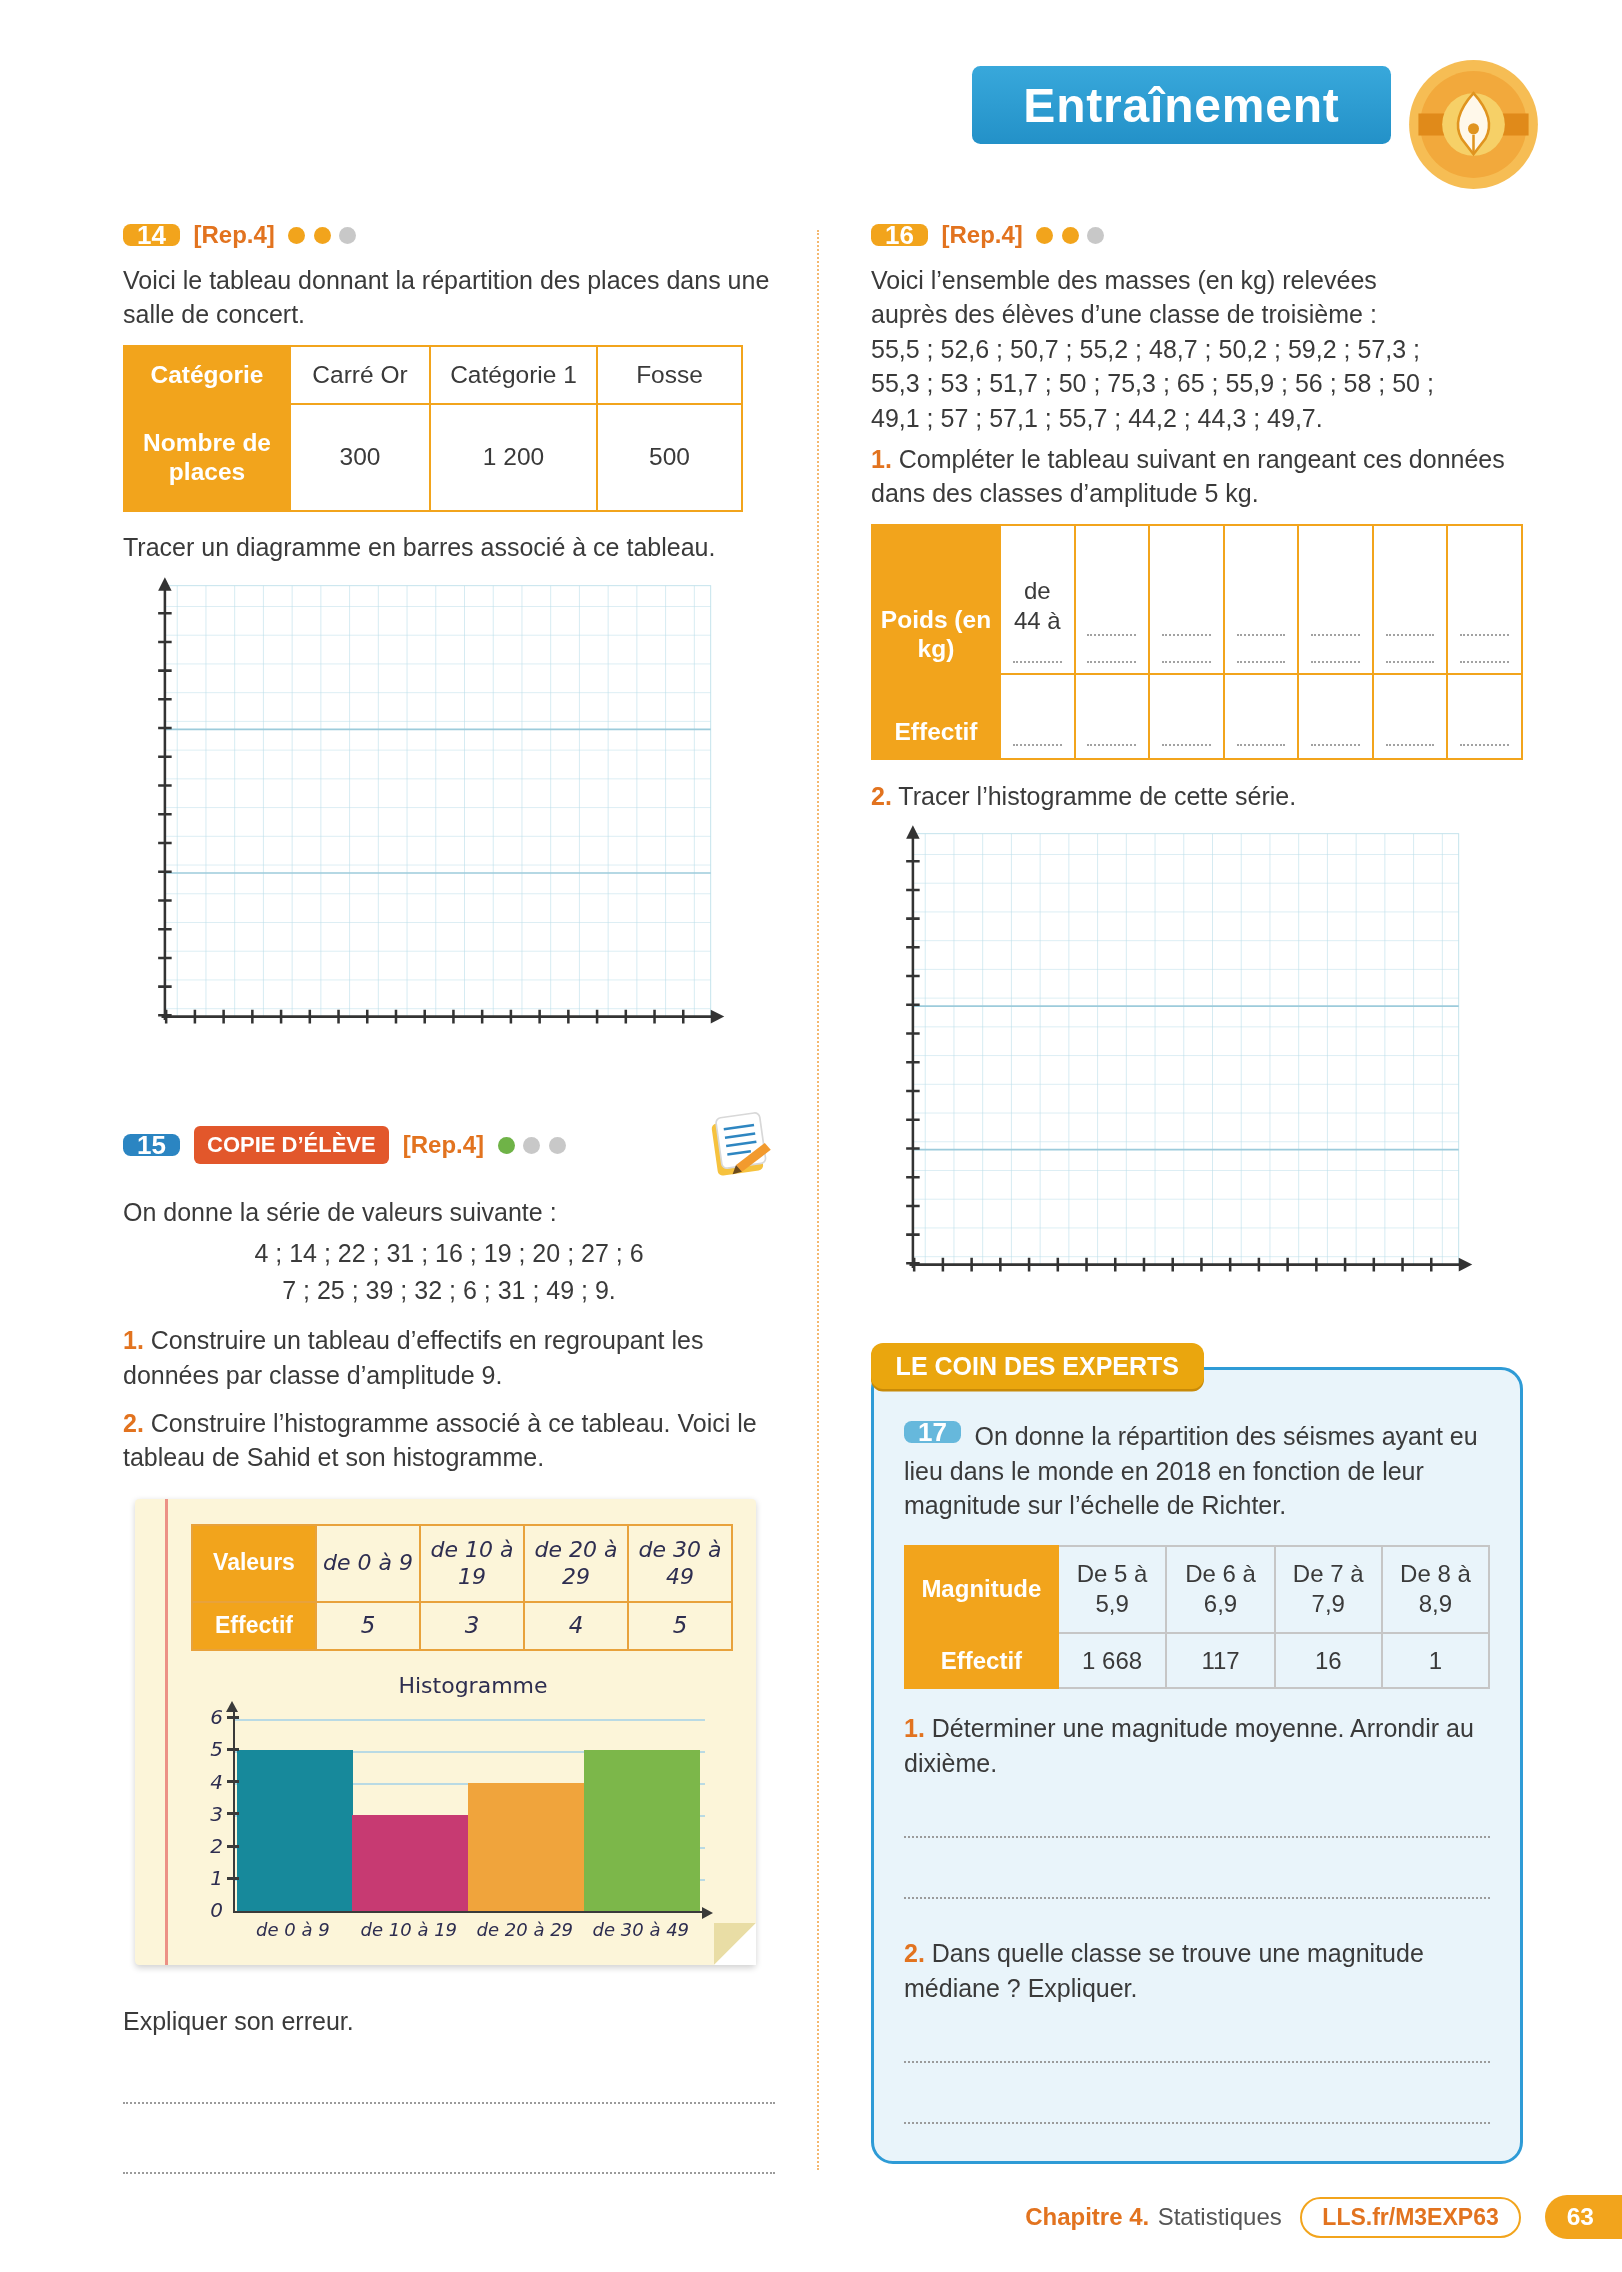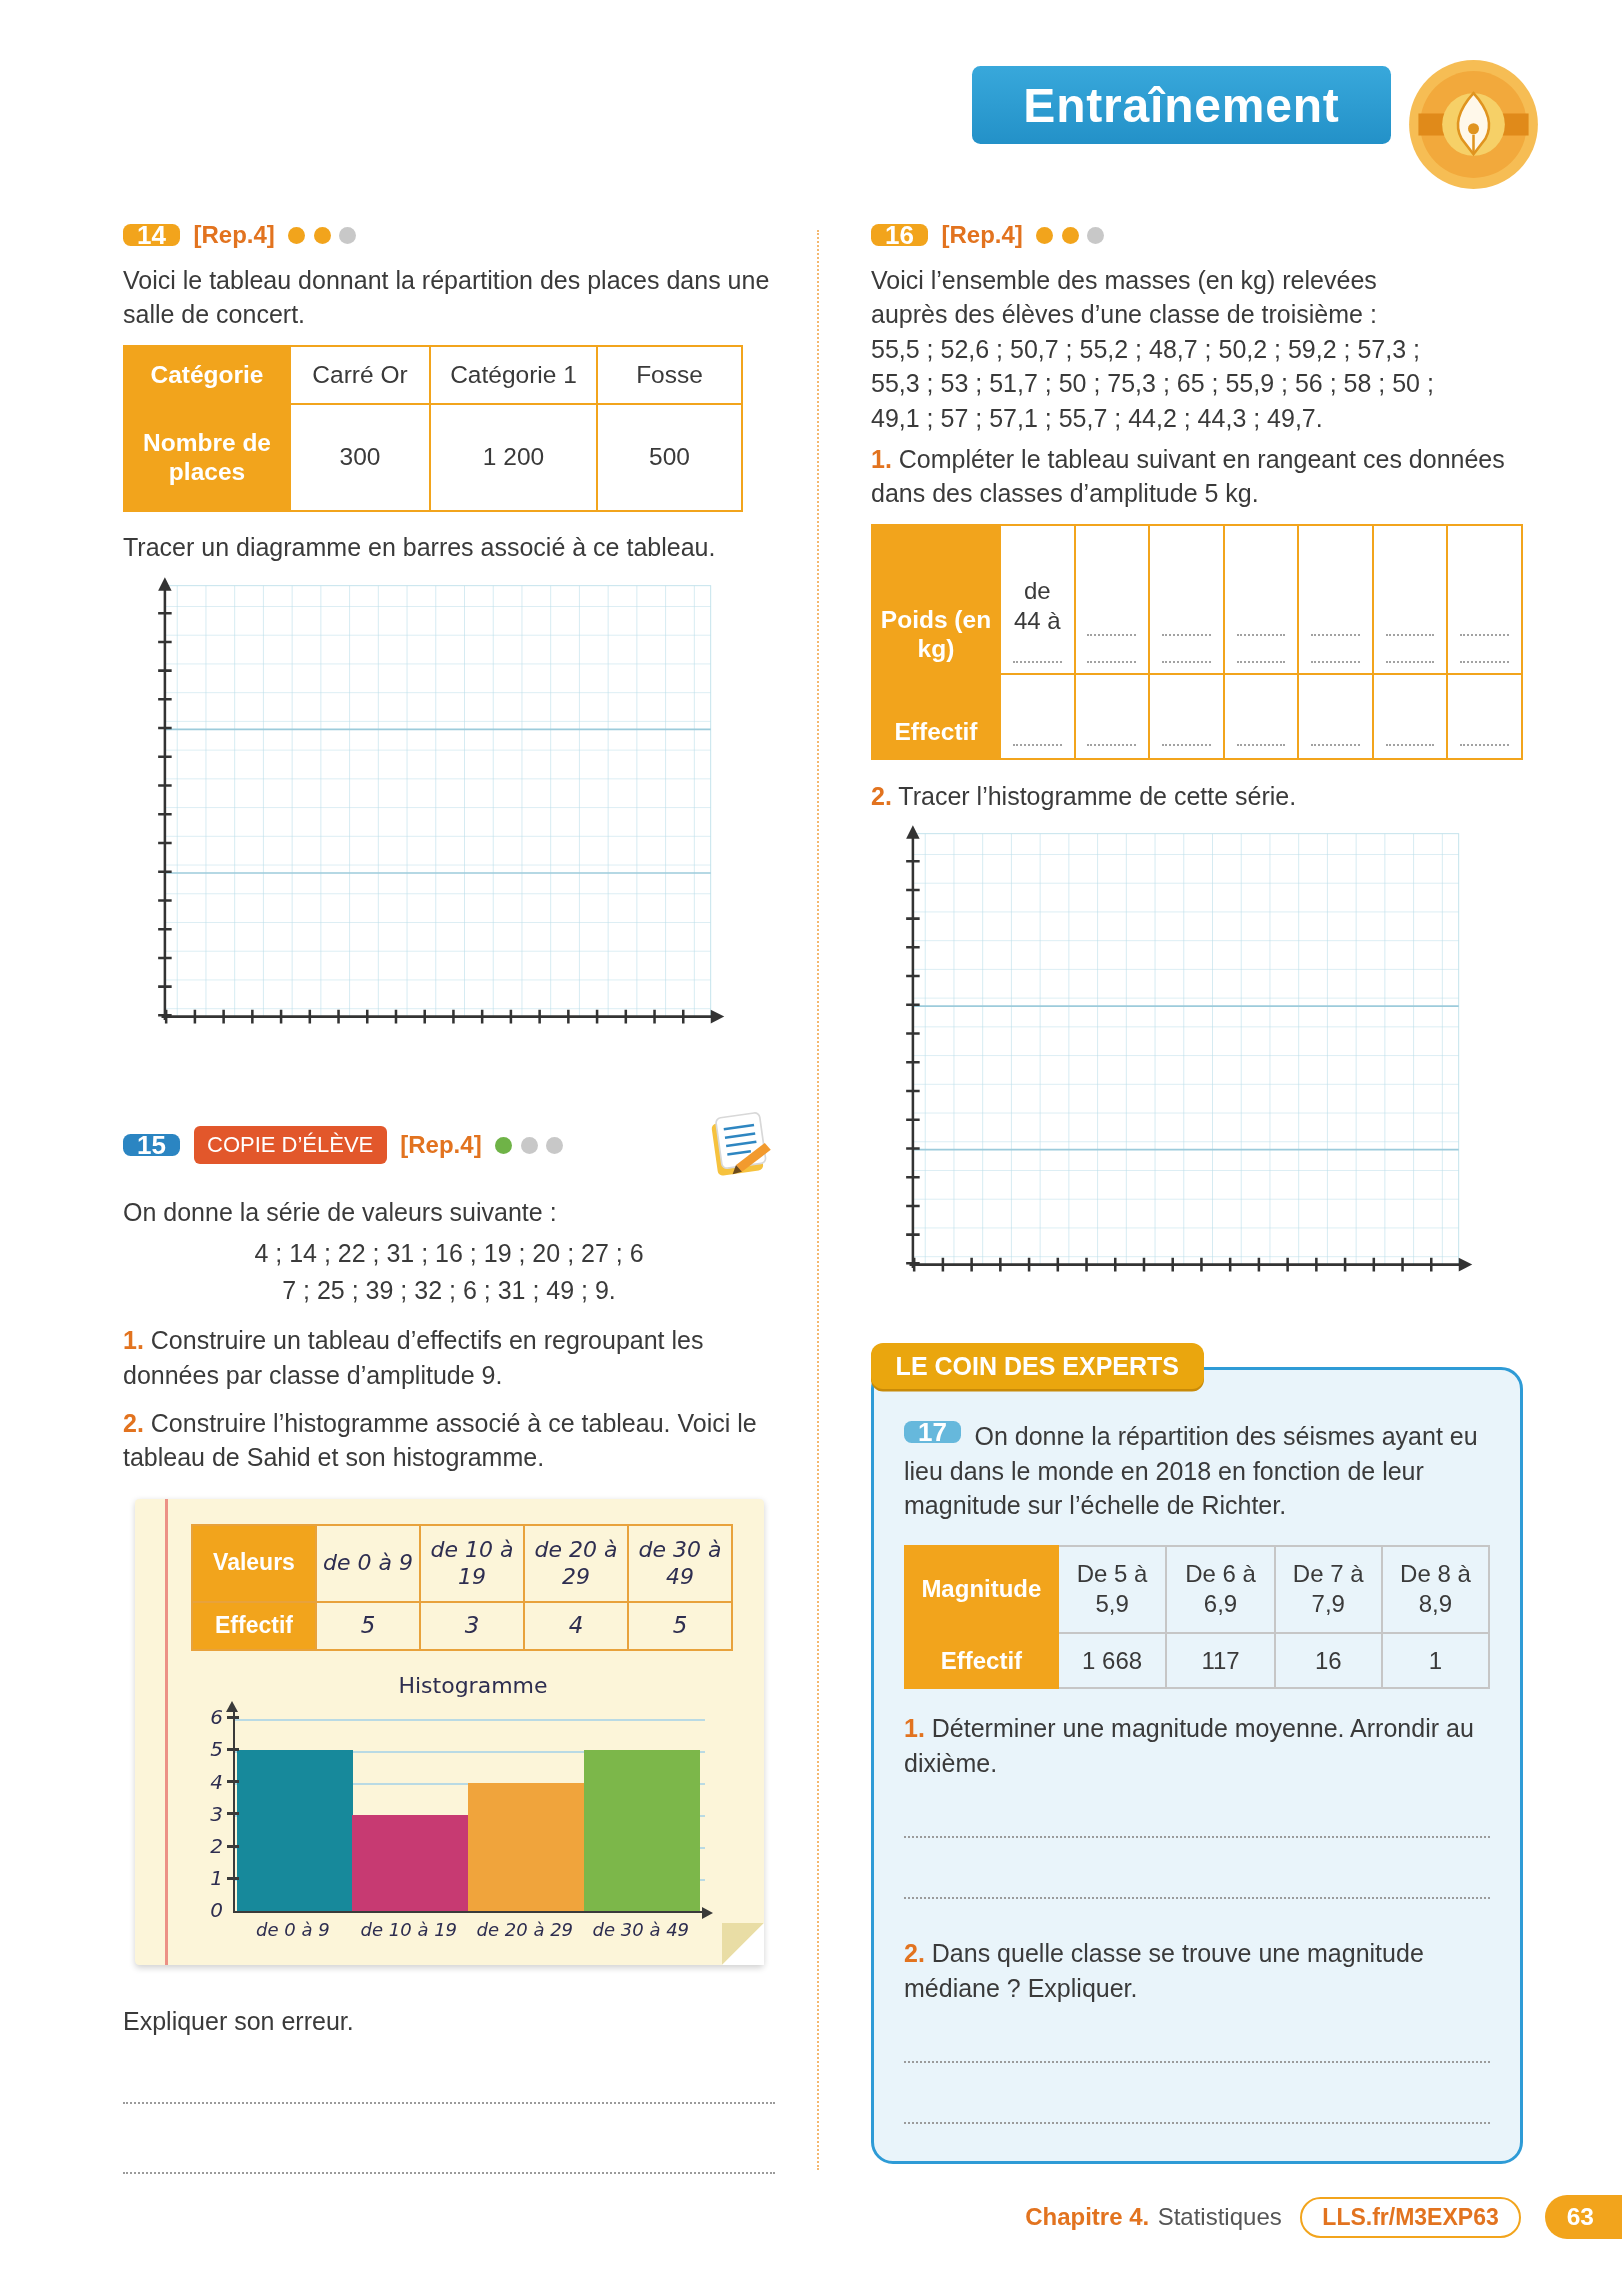--- a/index.html
+++ b/index.html
@@ -17,21 +17,21 @@
            border-left:2.5px dotted #f4b870;}
 
   .col{position:absolute;width:652px;top:221px;}
   .col-left{left:123px;}
   .col-right{left:871px;}
 
   .ex-head{display:flex;align-items:center;gap:13.5px;margin-bottom:13.5px;}
   .ex-num{min-width:47px;height:22px;padding:0 5px;border-radius:7.6px;
           display:flex;align-items:center;justify-content:center;
           color:#fff;font-weight:800;font-size:26px;background:#f2a41c;}
-  .copie{background:#e2572b;color:#fff;font-weight:400;font-size:22px;
+  .copie{background:#e2572b;color:#fff;font-weight:700;font-size:22px;
          padding:6px 13.5px;border-radius:6px;}
   .rep{color:#e2731f;font-weight:700;font-size:24px;}
   .dots{display:flex;align-items:center;gap:8.5px;}
   .dot{width:17px;height:17px;border-radius:50%;display:inline-block;}
 
   .txt{font-size:25px;line-height:1.38;margin:0 0 5px 0;}
   .prewrap{white-space:pre-line;}
   .qnum{color:#e2731f;font-weight:800;}
   .q{font-size:25px;line-height:1.38;margin:13.5px 0 0 0;}
   .center-lines{text-align:center;font-size:25px;line-height:1.5;margin:5px 0 6.8px 0;}
@@ -42,21 +42,21 @@
   .oth{background:#f2a41c;color:#fff;font-weight:800;line-height:1.2;}
   .t14 tr:first-child td{height:49px;}
   .t14 tr:last-child td{height:98px;}
 
   .gridsvg{display:block;margin:12px 0 0 25px;}
 
   #ex15{margin-top:71px;}
 
   
   .card{position:relative;width:621px;margin:24px 0 0 12px;background:#fcf5d9;
-        border-radius:4.2px;padding:25px 8px 25px 0;box-shadow:0 2.5px 6.8px rgba(0,0,0,.18);}
+        border-radius:4.2px;padding:25px 0 25px 0;box-shadow:0 2.5px 6.8px rgba(0,0,0,.18);}
   .card .redline{position:absolute;left:30px;top:0;bottom:0;width:2.5px;background:#ec9186;}
   .fold-white{position:absolute;right:0;bottom:0;width:0;height:0;
               border-bottom:42px solid #fff;border-left:42px solid transparent;}
   .fold-shade{position:absolute;right:0;bottom:0;width:0;height:0;
               border-top:42px solid #e9dda5;border-right:42px solid transparent;}
 
   .ctable{border-collapse:collapse;margin-left:56px;}
   .ctable td{border:2.1px solid #e8a23c;text-align:center;}
   .ctable .oth{font-size:23px;}
   .hand{font-family:"DejaVu Sans",sans-serif;font-style:italic;color:#2e2e50;font-size:22px;line-height:1.25;}

